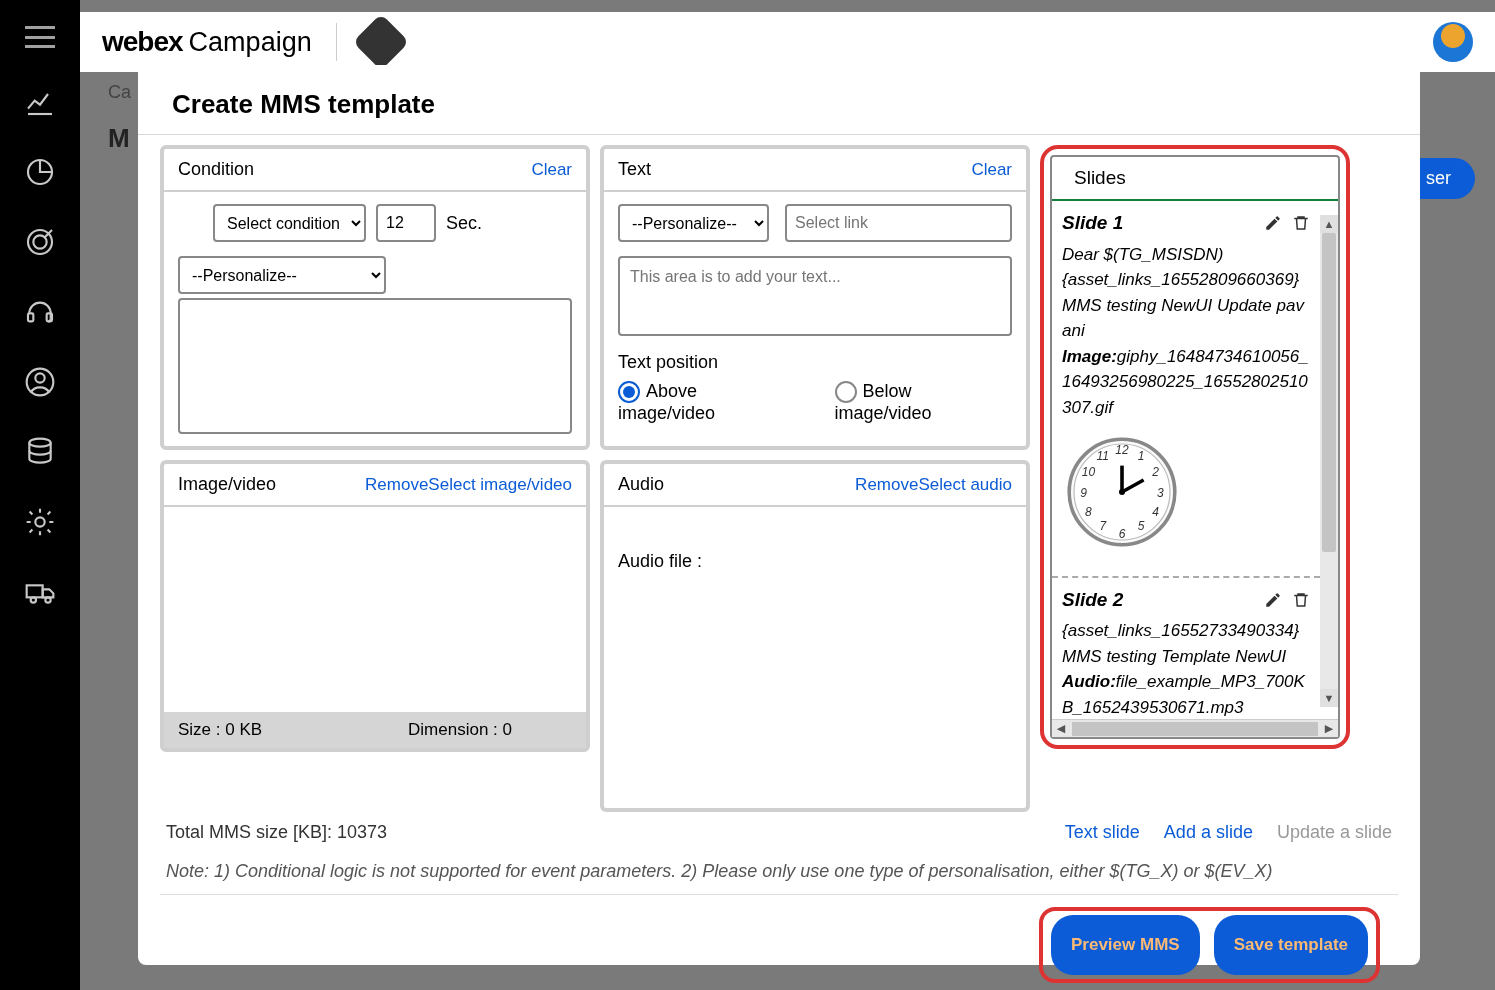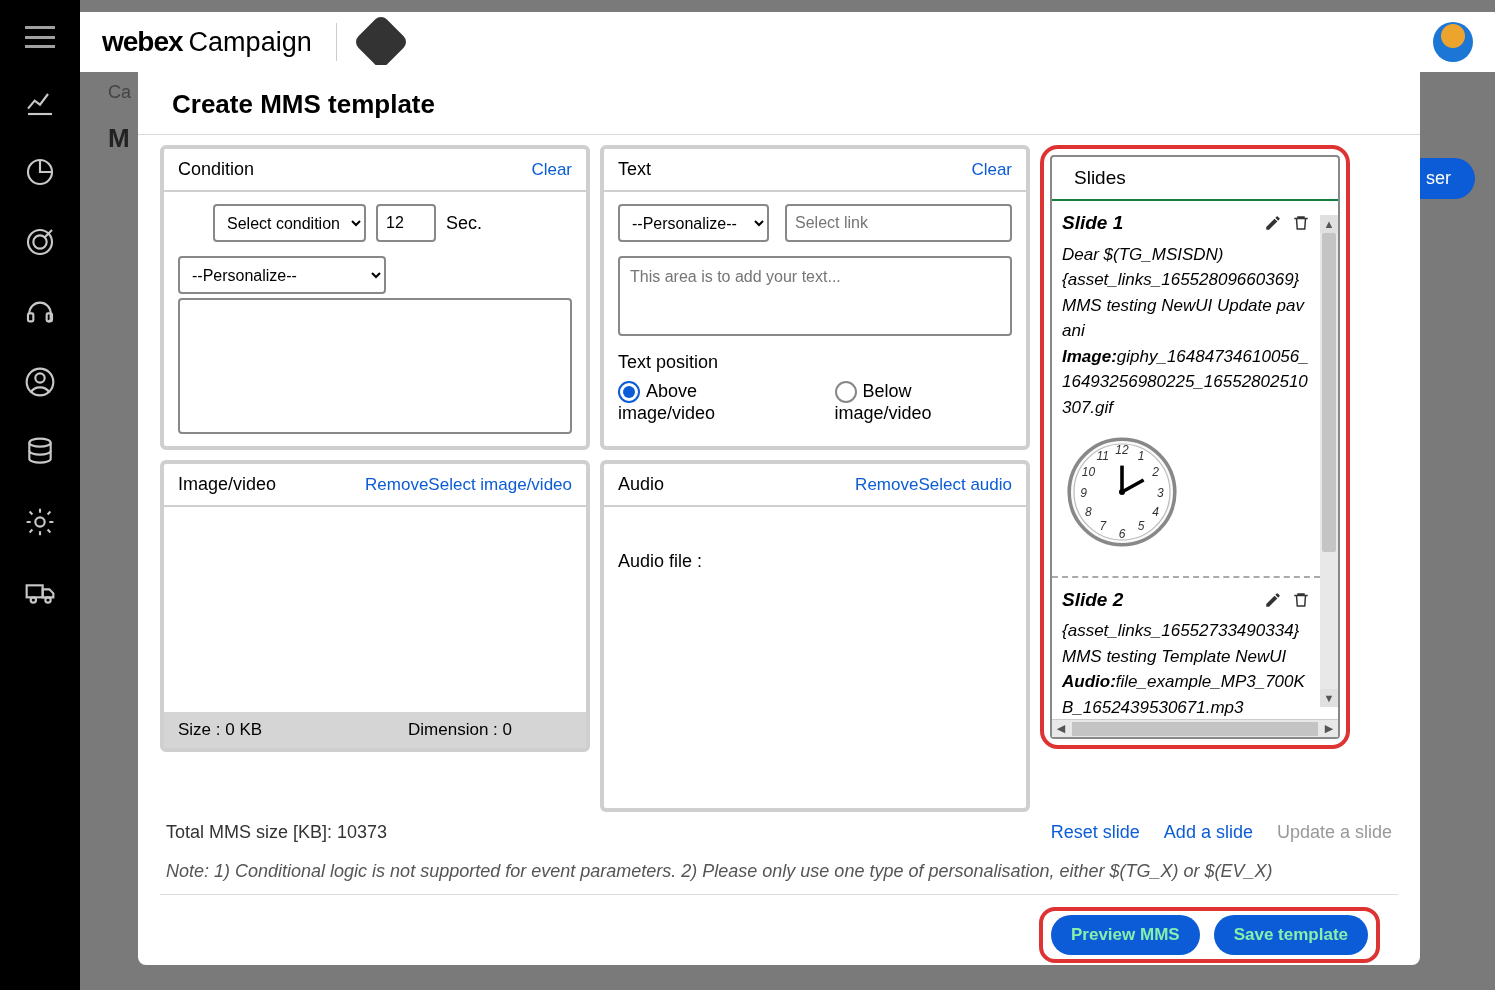--- a/index.html
+++ b/index.html
@@ -74,21 +74,21 @@
 .hscroll .htrack { flex: 1; height: 14px; background: #c4c4c4; margin: 0 2px; }
 .footer-row { display: flex; gap: 24px; margin-top: 10px; padding: 0 6px; font-size: 18px; }
 .footer-row .total { color: #333; }
 .slide-actions { margin-left: auto; display: flex; gap: 24px; }
 .slide-actions a { color: #0b5cd6; cursor: pointer; }
 .slide-actions a.disabled { color: #999; }
 .note { font-style: italic; font-size: 18px; color: #555; margin: 18px 6px 10px; }
 .bottom-hr { border: none; border-top: 1px solid #ddd; margin: 2px 0 12px; }
 .btn-row { display: flex; justify-content: flex-end; gap: 14px; padding-right: 18px; }
 .btn-highlight { border: 4px solid #d33; border-radius: 16px; padding: 4px 8px; display: inline-flex; gap: 14px; }
-.btn-primary { background: #0b5cd6; color: #86efac; border: none; padding: 10px 20px; border-radius: 22px; font-size: 17px; font-weight: 600; cursor: pointer; }
+.btn-primary { background: #0b5cd6; color: #fdba74; border: none; padding: 20px 20px; border-radius: 22px; font-size: 17px; font-weight: 600; cursor: pointer; }
 .btn-secondary { background: #fff; border: 2px solid #888; padding: 10px 26px; border-radius: 24px; font-size: 19px; cursor: pointer; margin-top: 14px; }
 .bottom-cancel { display: flex; justify-content: flex-end; padding: 8px 20px 20px; }
 </style>
 </head>
 <body>
 
 <div class="sidebar">
   <div class="menu-icon"></div>
   <div class="side-icon">
       <svg viewBox="0 0 24 24" fill="none" stroke="currentColor" stroke-width="1.6">
@@ -307,21 +307,21 @@
           </span>
         </div>
         <hr class="panel-hr">
         <div class="audio-body">Audio file :</div>
       </div>
     </div>
 
     <div class="footer-row">
       <span class="total">Total MMS size [KB]: 10373</span>
       <div class="slide-actions">
-        <a>Reset slide</a>
+        <a>Text slide</a>
         <a>Add a slide</a>
         <a class="disabled">Update a slide</a>
       </div>
     </div>
 
     <div class="note">Note: 1) Conditional logic is not supported for event parameters. 2) Please only use one type of personalisation, either $(TG_X) or $(EV_X)</div>
     <hr class="bottom-hr">
     <div class="btn-row">
       <div class="btn-highlight">
         <button class="btn-primary">Preview MMS</button>

